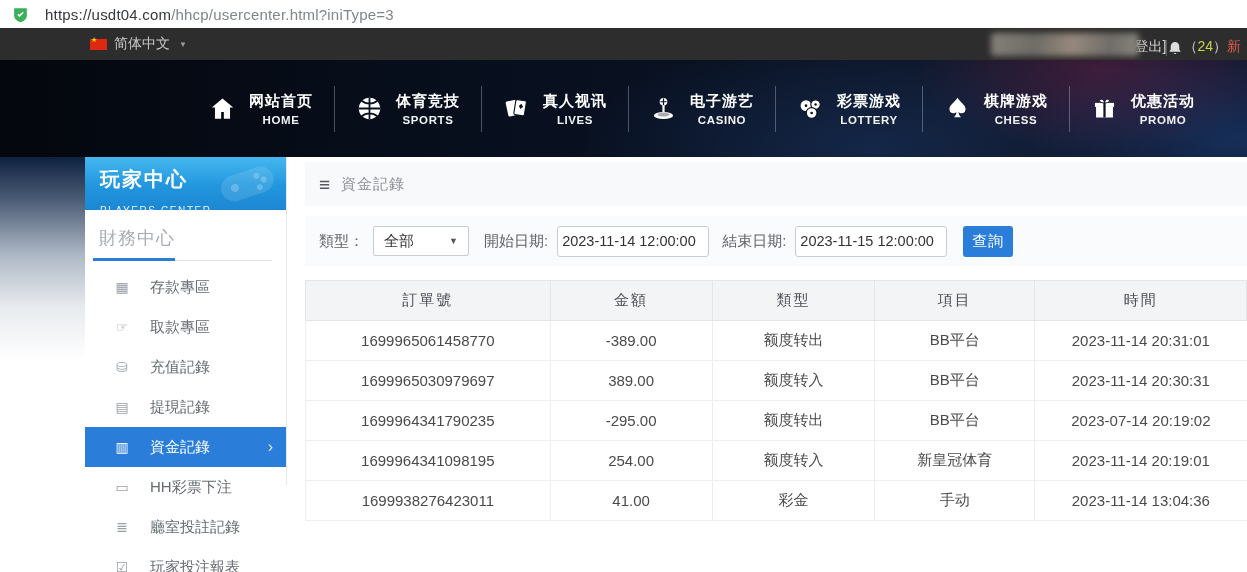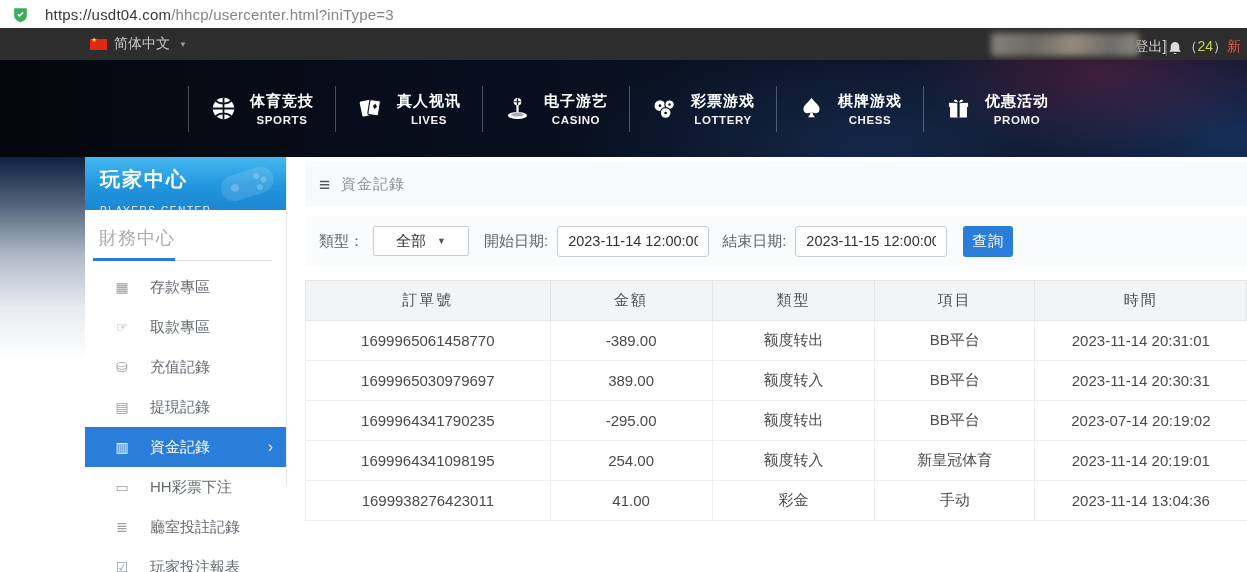--- a/index.html
+++ b/index.html
@@ -64,24 +64,24 @@
 
   
   .main { flex:1; background:#fff; padding:5px 0 0 18px; min-width:0; }
   .crumb-bar { height:44px; background:#f8f9fa; display:flex; align-items:center; gap:11px; padding-left:14px; }
   .crumb-menu { font-size:19px; color:#55585e; line-height:1; cursor:pointer; }
   .crumb-title { font-size:15px; color:#8d9199; letter-spacing:1px; }
 
   .filter-bar { margin-top:10px; height:50px; background:#fafbfc; display:flex; align-items:center; gap:9px; padding-left:14px; }
   .f-label { font-size:15px; color:#5f6368; white-space:nowrap; }
   .select-box { width:96px; height:30px; background:#fff; border:1px solid #c9cdd1; border-radius:2px;
-    display:flex; align-items:center; padding:0 22px; font-size:15px; color:#333; cursor:pointer; position:relative; }
+    display:flex; align-items:center; padding:0 10px; font-size:15px; color:#333; cursor:pointer; position:relative; }
   .select-box .caret { margin-left:auto; font-size:9px; color:#555; }
   .date-input { width:152px; height:31px; border:1px solid #c9cdd1; border-radius:3px; font-size:14.5px; color:#333;
-    padding:0 10px; font-family:inherit; background:#fff; }
+    padding:0 4px; font-family:inherit; background:#fff; }
   .search-btn { width:50px; height:31px; margin-left:7px; background:#2a7dd8; color:#fff; border:none; border-radius:3px;
     font-size:15px; cursor:pointer; font-family:inherit; letter-spacing:1px; }
 
   
   table.records { margin-top:14px; width:942px; border-collapse:collapse; table-layout:fixed; }
   .records th { height:40px; background:#f3f4f6; border:1px solid #e3e5e8; font-size:15px; font-weight:normal;
     color:#4b4f55; letter-spacing:2px; text-align:center; }
   .records td { height:40px; border-bottom:1px solid #eeeeee; border-left:1px solid #f3ecec; border-right:1px solid #f3ecec;
     font-size:15px; color:#4a4a4a; text-align:center; white-space:nowrap; overflow:hidden; }
   .records td:first-child { border-left:1px solid #eee; }
@@ -116,20 +116,29 @@
       <svg width="16" height="15" viewBox="0 0 16 15">
           <path fill="#dcdcdc" d="M8 1a4.3 4.3 0 0 0-4.3 4.3v3.2L2.2 10.8h11.6l-1.5-2.3V5.3A4.3 4.3 0 0 0 8 1z"></path>
           <path fill="#dcdcdc" d="M6.5 12a1.6 1.6 0 0 0 3 0z"></path>
         </svg>
     </span>
     <span class="notice"><span>（</span><span class="cnt">24</span><span>）</span><span class="new">新</span></span>
   </div>
 </div>
 
 <div class="navband">
+  <div class="nav-item">
+    <svg class="nav-icon" viewBox="0 0 24 24">
+        <path fill="#fff" d="M12 3 2.5 11.2h2.8V21h5.5v-6h2.4v6h5.5v-9.8h2.8z"></path>
+      </svg>
+    <div>
+        <div class="nav-zh">网站首页</div>
+        <div class="nav-en">HOME</div>
+      </div>
+  </div>
   <div class="nav-sep"></div>
   <div class="nav-item">
     <svg class="nav-icon" viewBox="0 0 24 24">
         <circle cx="12" cy="12" r="9.5" fill="#fff"></circle>
         <path d="M2.5 12h19M12 2.5v19M5 5c4 3.5 10 3.5 14 0M5 19c4-3.5 10-3.5 14 0" fill="none" stroke="#0a1322" stroke-width="1.6"></path>
       </svg>
     <div>
         <div class="nav-zh">体育竞技</div>
         <div class="nav-en">SPORTS</div>
       </div>

